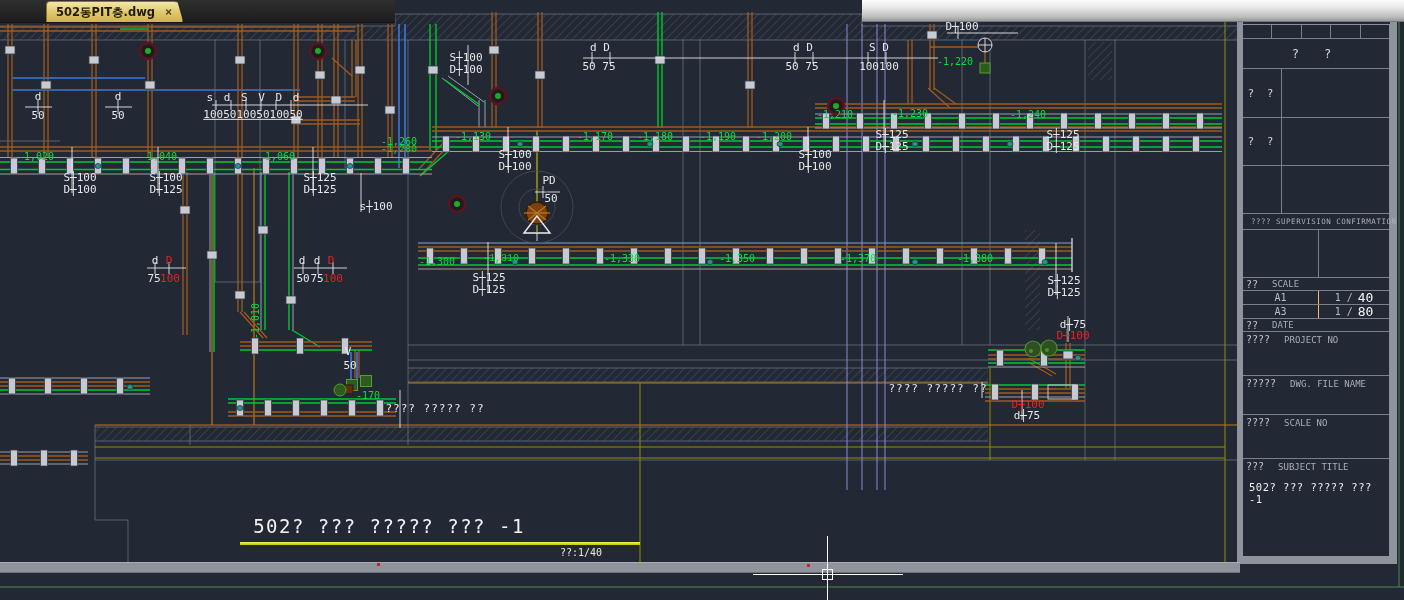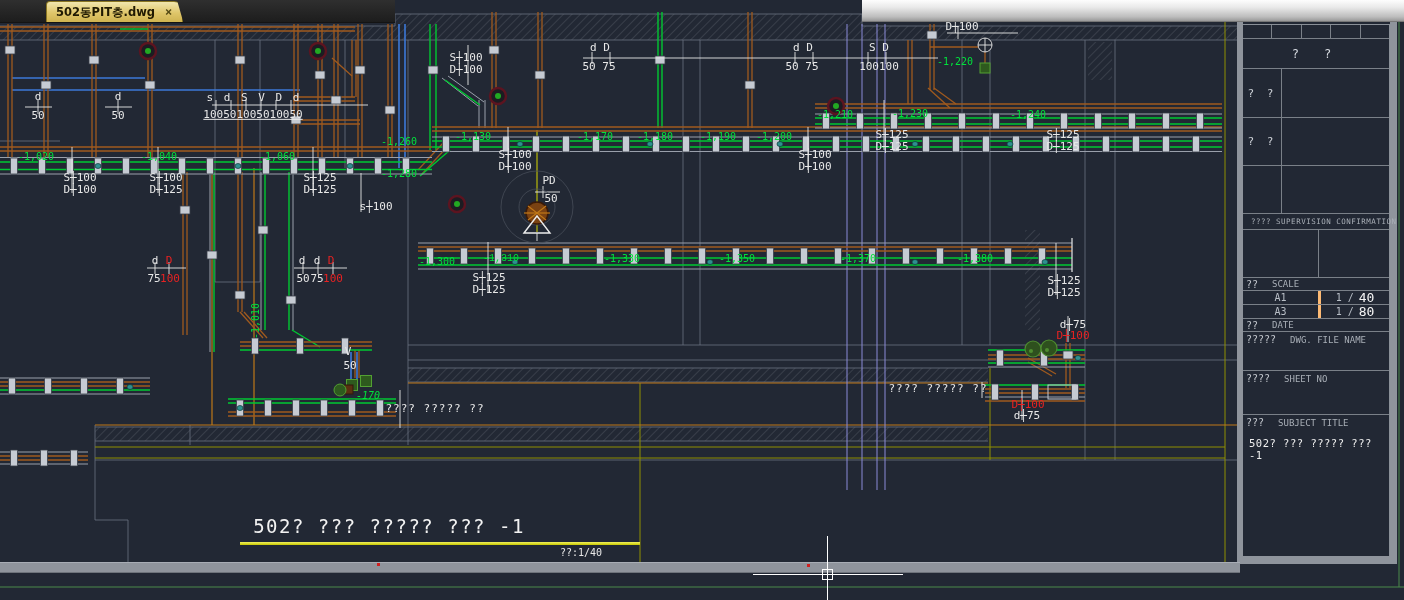--- a/index.html
+++ b/index.html
@@ -54,21 +54,21 @@
   .sig .lab{width:38px;border-right:1px solid #7a8088;display:flex;align-items:center;
     justify-content:center;font-size:11px;letter-spacing:3px;color:#cfd3d9;}
   .sig .sp{flex:1;}
   .sup{height:16px;display:flex;align-items:center;padding-left:8px;
     font-size:7.5px;letter-spacing:.5px;color:#a9afb7;white-space:nowrap;}
   .box2{height:48px;display:flex;}
   .box2 div:first-child{width:75px;border-right:1px solid #7a8088;}
   .shead{height:13px;display:flex;align-items:center;font-size:9px;color:#a9afb7;}
   .shead .k{width:26px;padding-left:3px;font-size:10px;color:#c4c8ce;}
   .srow{height:14px;display:flex;align-items:center;font-size:10px;}
-  .srow .a{width:75px;text-align:left;border-right:3px solid #fdba74;align-self:stretch;
+  .srow .a{width:75px;text-align:left;border-right:1px solid #fdba74;align-self:stretch;
     display:flex;align-items:center;justify-content:center;color:#b9bfc7;}
   .srow .b{flex:1;display:flex;align-items:center;justify-content:center;gap:5px;}
   .srow .b .big{font-size:13px;color:#f4f4f4;}
   .dval{height:29px;display:flex;align-items:center;justify-content:center;
     font-size:13px;letter-spacing:2px;color:#eef0f2;}
   .lrow{padding:2px 0 0 3px;font-size:9px;color:#a9afb7;}
   .lrow .k{font-size:10px;color:#c4c8ce;margin-right:14px;}
   .bigval{font-size:13.5px;color:#f4f4f4;text-align:center;margin-top:9px;letter-spacing:1px;}
   .midval{font-size:10.5px;color:#f0f0f0;margin:9px 0 0 6px;letter-spacing:.5px;}
   #tbbar{position:absolute;left:1243px;top:556px;width:154px;height:8px;background:#8f949c;z-index:16;}
@@ -539,29 +539,29 @@
       <div class="cl lk-g" style="left: 473px; top: 137px; transform: translate(-50%, -50%);">-1,130</div>
       <div class="cl lk-g" style="left: 595px; top: 137px; transform: translate(-50%, -50%);">-1,170</div>
       <div class="cl lk-g" style="left: 655px; top: 137px; transform: translate(-50%, -50%);">-1,180</div>
       <div class="cl lk-g" style="left: 718px; top: 137px; transform: translate(-50%, -50%);">-1,190</div>
       <div class="cl lk-g" style="left: 774px; top: 137px; transform: translate(-50%, -50%);">-1,200</div>
       <div class="cl lk-g" style="left: 835px; top: 115px; transform: translate(-50%, -50%);">-1,210</div>
       <div class="cl lk-g" style="left: 910px; top: 114px; transform: translate(-50%, -50%);">-1,230</div>
       <div class="cl lk-g" style="left: 1028px; top: 115px; transform: translate(-50%, -50%);">-1,240</div>
       <div class="cl lk-g" style="left: 955px; top: 62px; transform: translate(-50%, -50%);">-1,220</div>
       <div class="cl lk-g" style="left: 399px; top: 142px; transform: translate(-50%, -50%);">-1,260</div>
-      <div class="cl lk-g" style="left: 399px; top: 174px; transform: translate(-50%, -50%);">-1,280</div>
+      <div class="cl lk-g" style="left: 399px; top: 150px; transform: translate(-50%, -50%); font-family: Liberation Mono, monospace;">-1,280</div>
       <div class="cl lk-g" style="left: 437px; top: 262px; transform: translate(-50%, -50%);">-1,300</div>
       <div class="cl lk-g" style="left: 501px; top: 259px; transform: translate(-50%, -50%); font-family: Liberation Mono, monospace;">-1,310</div>
       <div class="cl lk-g" style="left: 622px; top: 259px; transform: translate(-50%, -50%);">-1,330</div>
       <div class="cl lk-g" style="left: 737px; top: 259px; transform: translate(-50%, -50%);">-1,350</div>
       <div class="cl lk-g" style="left: 858px; top: 259px; transform: translate(-50%, -50%);">-1,370</div>
       <div class="cl lk-g" style="left: 975px; top: 259px; transform: translate(-50%, -50%);">-1,380</div>
       <div class="cl lk-g" style="left: 256px; top: 321px; transform: translate(-50%, -50%) rotate(-90deg);">-1,010</div>
-      <div class="cl lk-g" style="left: 368px; top: 396px; transform: translate(-50%, -50%); font-style: italic;">-170</div>
+      <div class="cl lk-g" style="left: 368px; top: 396px; transform: translate(-50%, -50%);">-170</div>
     </div>
 
   <div id="bigtitle">502? ??? ????? ??? -1</div>
   <div id="underline"></div>
   <div id="scalenote">??:1/40</div>
 
   <div id="hscroll"></div>
   <div class="reddot" style="left:377px;top:563px"></div>
   <div class="reddot" style="left:807px;top:564px"></div>
 
@@ -614,25 +614,28 @@
       <div class="a">A3</div>
       <div class="b">
           <span>1 /</span>
         <span class="big">80</span>
         </div>
     </div>
     <div class="tr shead">
       <span class="k">??</span>
         <span>DATE</span>
     </div>
+    <div class="tr" style="height:44px">
+      <div class="lrow"><span class="k">????</span><span>PROJECT NO</span></div>
+    </div>
     <div class="tr" style="height:39px">
       <div class="lrow"><span class="k">?????</span><span>DWG. FILE NAME</span></div>
     </div>
     <div class="tr" style="height:44px">
-      <div class="lrow"><span class="k">????</span><span>SHEET NO</span></div>
+      <div class="lrow"><span class="k">????</span><span>SCALE NO</span></div>
     </div>
     <div class="tr" style="height:69px;border-bottom:none">
       <div class="lrow"><span class="k">???</span><span>SUBJECT TITLE</span></div>
       <div class="midval">502? ??? ????? ??? -1</div>
     </div>
   </div>
   <div id="tbbar"></div>
 
   <div id="xh-v"></div>
   <div id="xh-h"></div>

